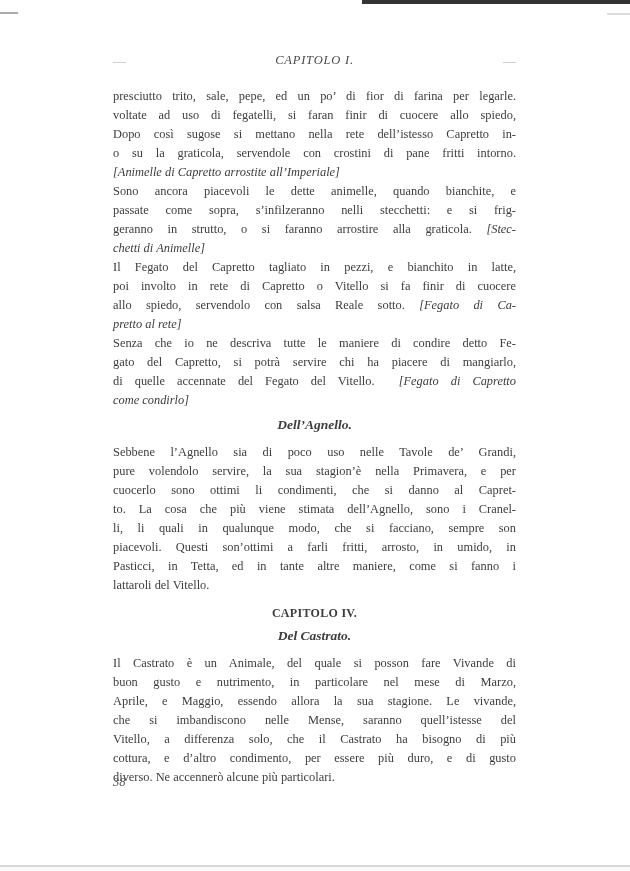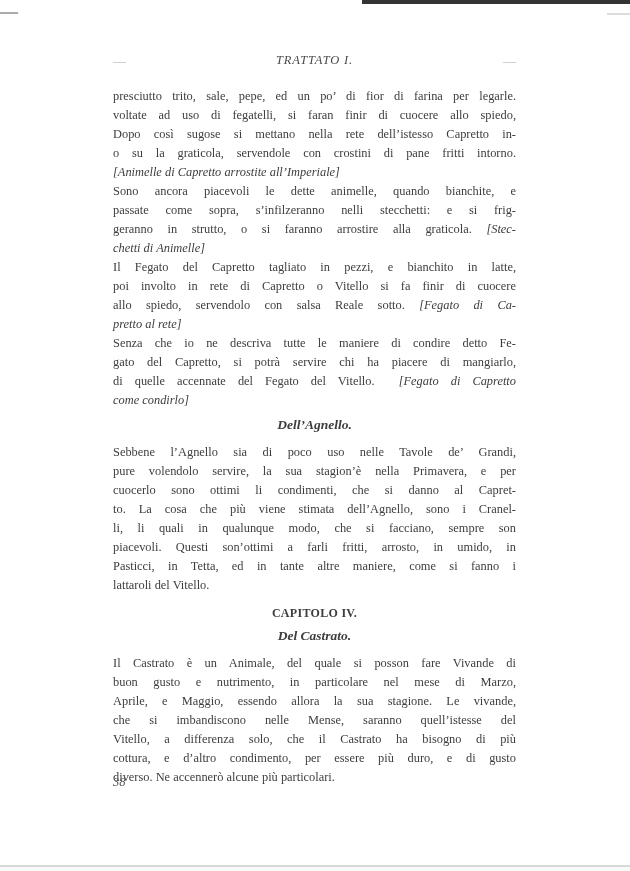--- a/index.html
+++ b/index.html
@@ -118,21 +118,21 @@
 <body>
 
 <div class="page">
 
   <div class="top-bar"></div>
   <div class="edge-dash-left"></div>
   <div class="edge-dash-right"></div>
 
   <div class="header">
     <span class="dash">—</span>
-    <span class="title">TRATTATO I.</span>
+    <span class="title">CAPITOLO I.</span>
     <span class="dash">—</span>
   </div>
 
   <div class="content">
       <div class="para">
         <div class="line"><span>presciutto trito, sale, pepe, ed un po’ di fior di farina per legarle.</span></div>
         <div class="line"><span>voltate ad uso di fegatelli, si faran finir di cuocere allo spiedo,</span></div>
         <div class="line"><span>Dopo così sugose si mettano nella rete dell’istesso Capretto in-</span></div>
         <div class="line"><span>o su la graticola, servendole con crostini di pane fritti intorno.</span></div>
         <div class="line nojust"><span class="it">[Animelle di Capretto arrostite all’Imperiale]</span></div>

